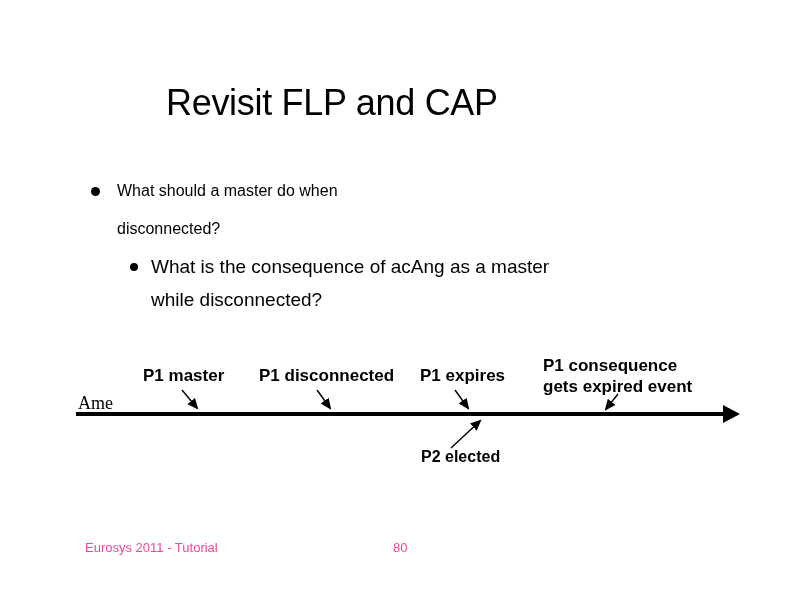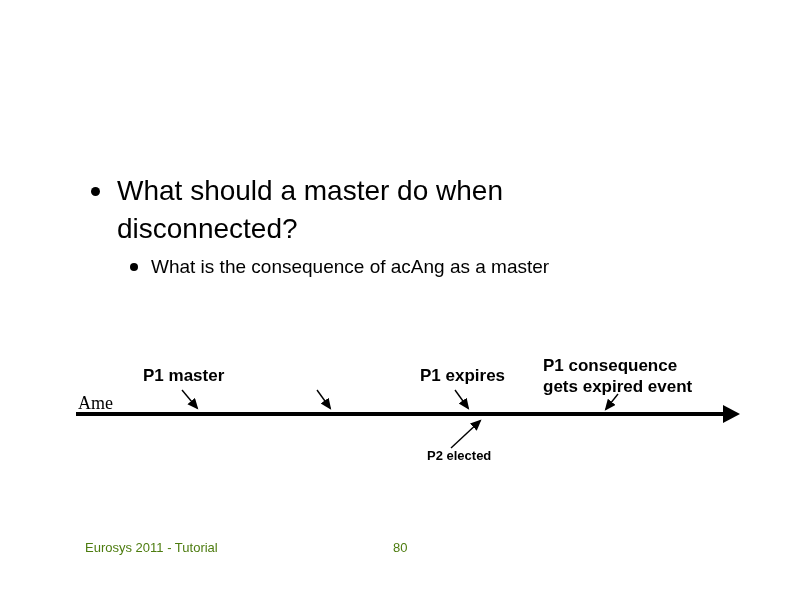--- a/index.html
+++ b/index.html
@@ -26,41 +26,41 @@
     position: absolute;
     background: #000000;
     border-radius: 50%;
   }
   .dot-l1 { left: 91px; top: 187px; width: 9px; height: 9px; }
   .dot-l2 { left: 130px; top: 263px; width: 8px; height: 8px; }
 
   .bullet-text { position: absolute; color: #000000; }
   .bullet-l1 {
     left: 117px; top: 172px;
-    font-size: 28px; line-height: 38px;
+    font-size: 16px; line-height: 38px;
     white-space: nowrap;
   }
   .bullet-l2 {
     left: 151px; top: 250px;
     font-size: 19px; line-height: 33px;
     white-space: nowrap;
   }
 
   .tl-label {
     position: absolute;
     font-size: 17px;
     font-weight: bold;
     color: #000000;
     white-space: nowrap;
   }
   .lbl-elected      { left: 143px; top: 366px; }
   .lbl-disconnected { left: 259px; top: 366px; }
   .lbl-expires      { left: 420px; top: 366px; }
   .lbl-reconnects   { left: 543px; top: 355px; line-height: 21px; }
-  .lbl-p2           { left: 421px; top: 448px; font-size: 13px; margin-left: 6px; }
+  .lbl-p2           { left: 421px; top: 448px; font-size: 16px; }
 
   .axis-caption {
     position: absolute;
     left: 78px; top: 393px;
     font-family: "Liberation Serif", serif;
     font-size: 18px;
     color: #000000;
     white-space: nowrap;
     text-align: right;
   }
@@ -83,44 +83,47 @@
   .connector-layer {
     position: absolute; inset: 0;
     width: 792px; height: 612px;
     pointer-events: none;
   }
 
   .footer-credit, .footer-page {
     position: absolute;
     top: 540px;
     font-size: 13px;
-    color: #4d7c0f;
+    color: #ec4899;
     white-space: nowrap;
   }
   .footer-credit { left: 85px; }
   .footer-page   { left: 393px; }
 </style>
 </head>
 <body>
 
 <div class="slide">
 
+  <div class="slide-title">Revisit FLP and CAP</div>
 
   <span class="bullet-dot dot-l1"></span>
   <div class="bullet-text bullet-l1">
     <div>What should a master do when</div>
     <div>disconnected?</div>
   </div>
 
   <span class="bullet-dot dot-l2"></span>
   <div class="bullet-text bullet-l2">
     <div>What is the consequence of acAng as a master</div>
+    <div>while disconnected?</div>
   </div>
 
   <div class="tl-label lbl-elected">P1 master</div>
+  <div class="tl-label lbl-disconnected">P1 disconnected</div>
   <div class="tl-label lbl-expires">P1 expires</div>
   <div class="tl-label lbl-reconnects">
     <div>P1 consequence</div>
     <div>gets expired event</div>
   </div>
   <div class="tl-label lbl-p2">P2 elected</div>
 
   <div class="axis-caption">Ame</div>
 
   <div class="axis-line"></div>

